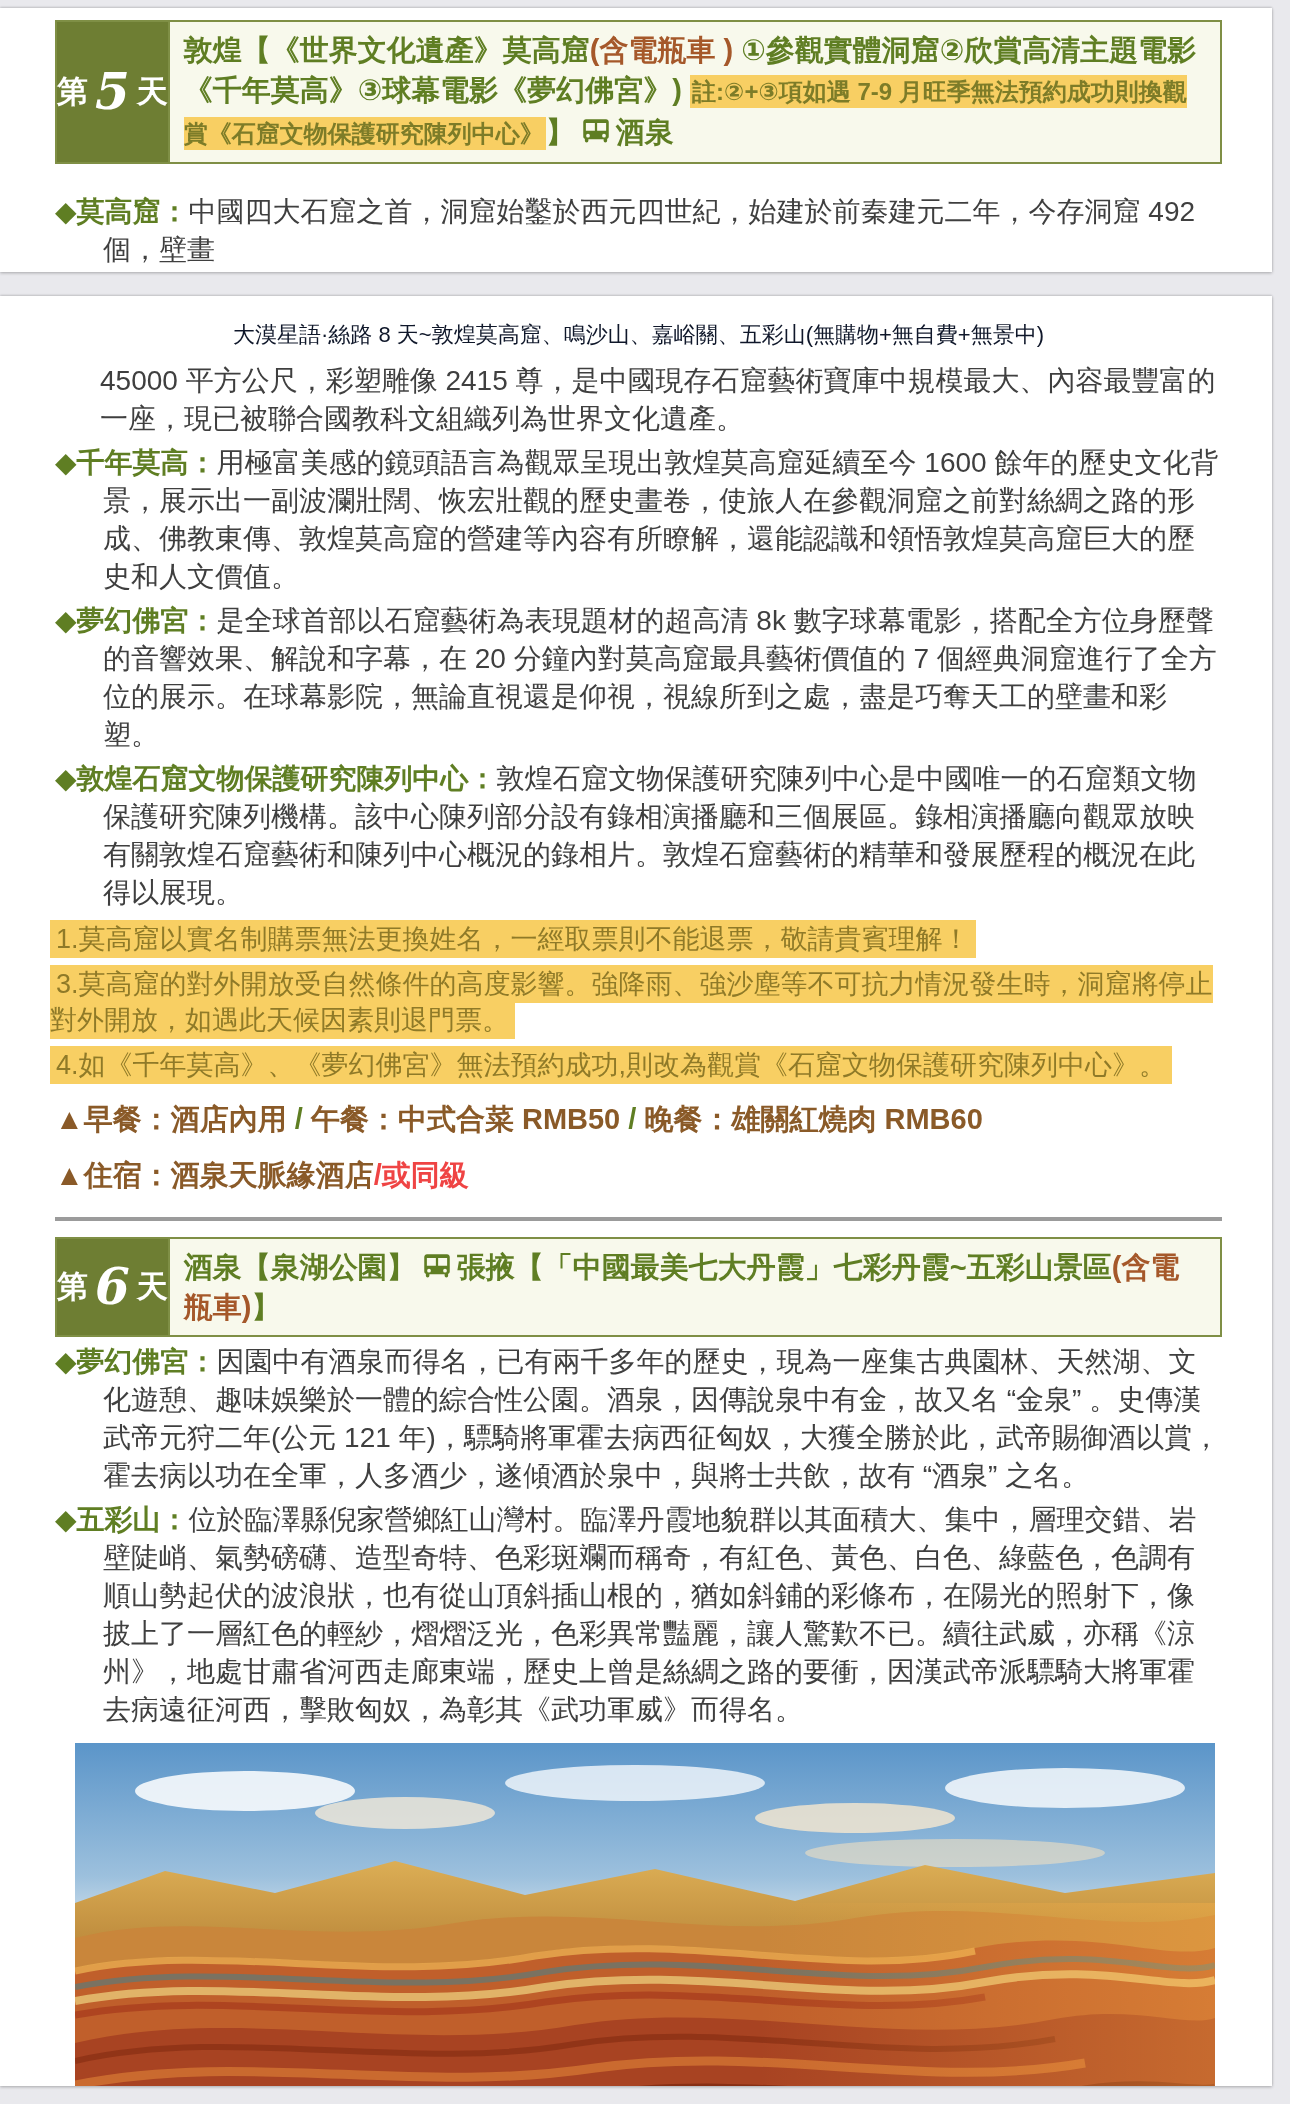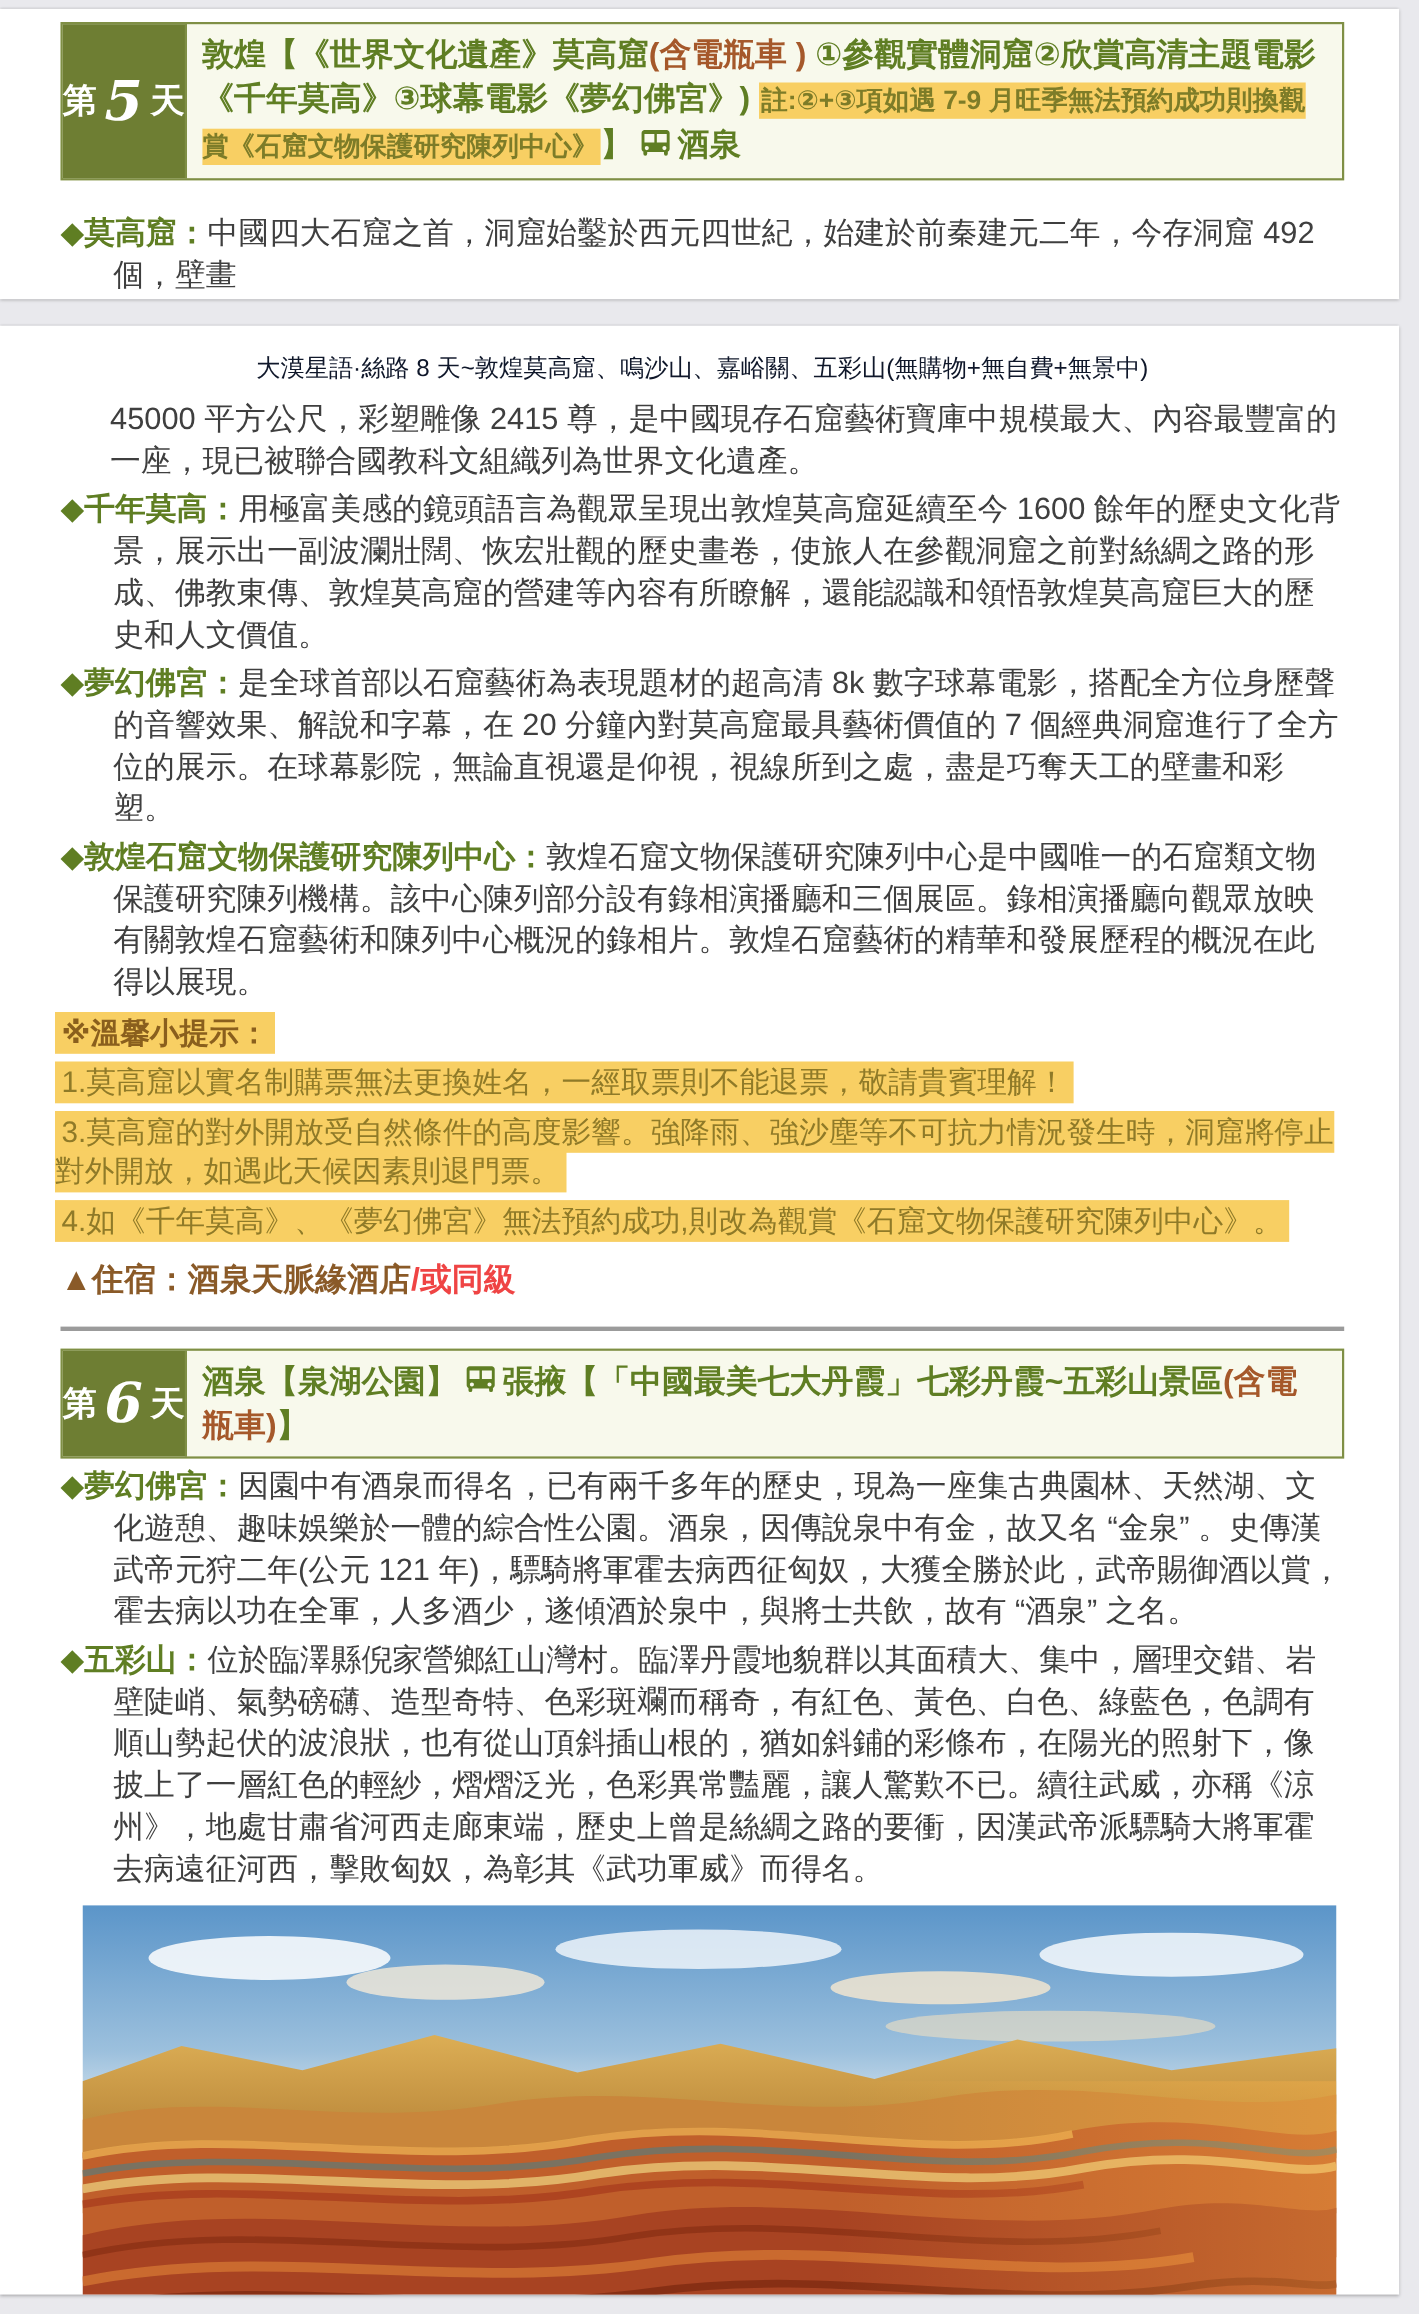--- a/index.html
+++ b/index.html
@@ -120,33 +120,33 @@
     </p>
 
     <p class="para">
       <span class="lead">◆夢幻佛宮：</span><span>是全球首部以石窟藝術為表現題材的超高清 8k 數字球幕電影，搭配全方位身歷聲的音響效果、解說和字幕，在 20 分鐘內對莫高窟最具藝術價值的 7 個經典洞窟進行了全方位的展示。在球幕影院，無論直視還是仰視，視線所到之處，盡是巧奪天工的壁畫和彩塑。</span>
     </p>
 
     <p class="para">
       <span class="lead">◆敦煌石窟文物保護研究陳列中心：</span><span>敦煌石窟文物保護研究陳列中心是中國唯一的石窟類文物保護研究陳列機構。該中心陳列部分設有錄相演播廳和三個展區。錄相演播廳向觀眾放映有關敦煌石窟藝術和陳列中心概況的錄相片。敦煌石窟藝術的精華和發展歷程的概況在此得以展現。</span>
     </p>
 
-    <div class="tip-row tip-title">
-      <span class="tip-hl">※溫馨小提示：</span>
-    </div>
     <div class="tip-row">
       <span class="tip-hl">1.莫高窟以實名制購票無法更換姓名，一經取票則不能退票，敬請貴賓理解！</span>
     </div>
     <div class="tip-row">
       <span class="tip-hl">3.莫高窟的對外開放受自然條件的高度影響。強降雨、強沙塵等不可抗力情況發生時，洞窟將停止對外開放，如遇此天候因素則退門票。</span>
     </div>
     <div class="tip-row">
       <span class="tip-hl">4.如《千年莫高》、《夢幻佛宮》無法預約成功,則改為觀賞《石窟文物保護研究陳列中心》。</span>
     </div>
 
+    <p class="meal">
+      <span>▲早餐：酒店內用 </span><span class="slash">/</span><span> 午餐：中式合菜 RMB50 </span><span class="slash">/</span><span> 晚餐：雄關紅燒肉 RMB60</span>
+    </p>
     <p class="meal">
       <span>▲住宿：酒泉天脈緣酒店</span><span class="alt">/或同級</span>
     </p>
 
     <div class="section-divider"></div>
 
     <div class="day-table">
       <div class="day-cell">
         <span>第</span>
         <span class="day-num">6</span>

